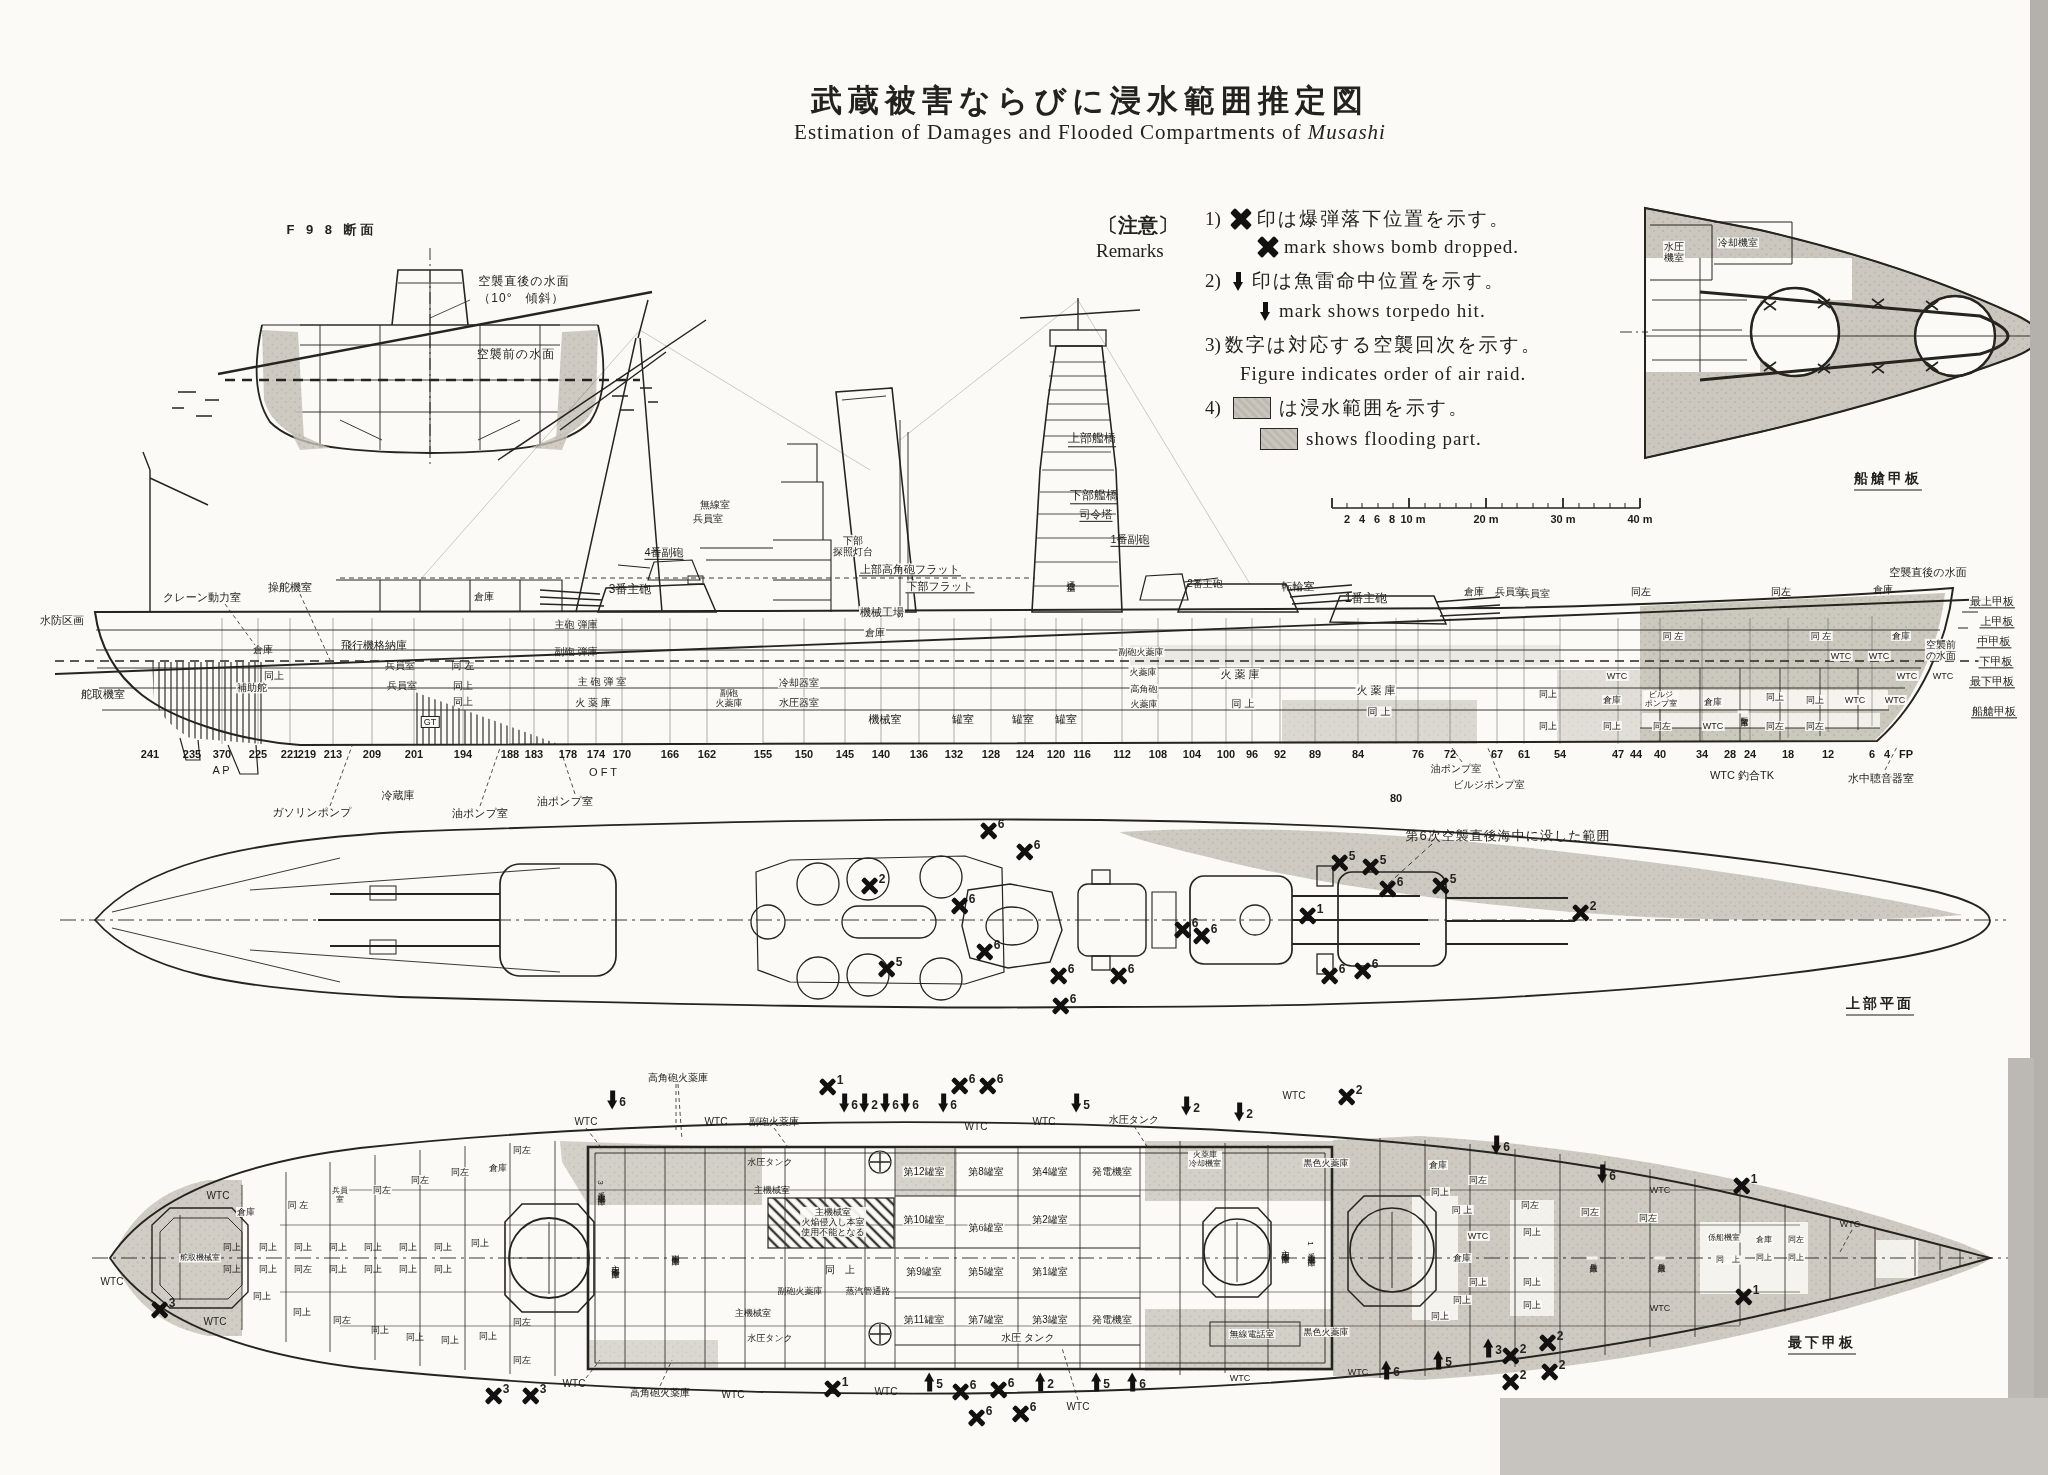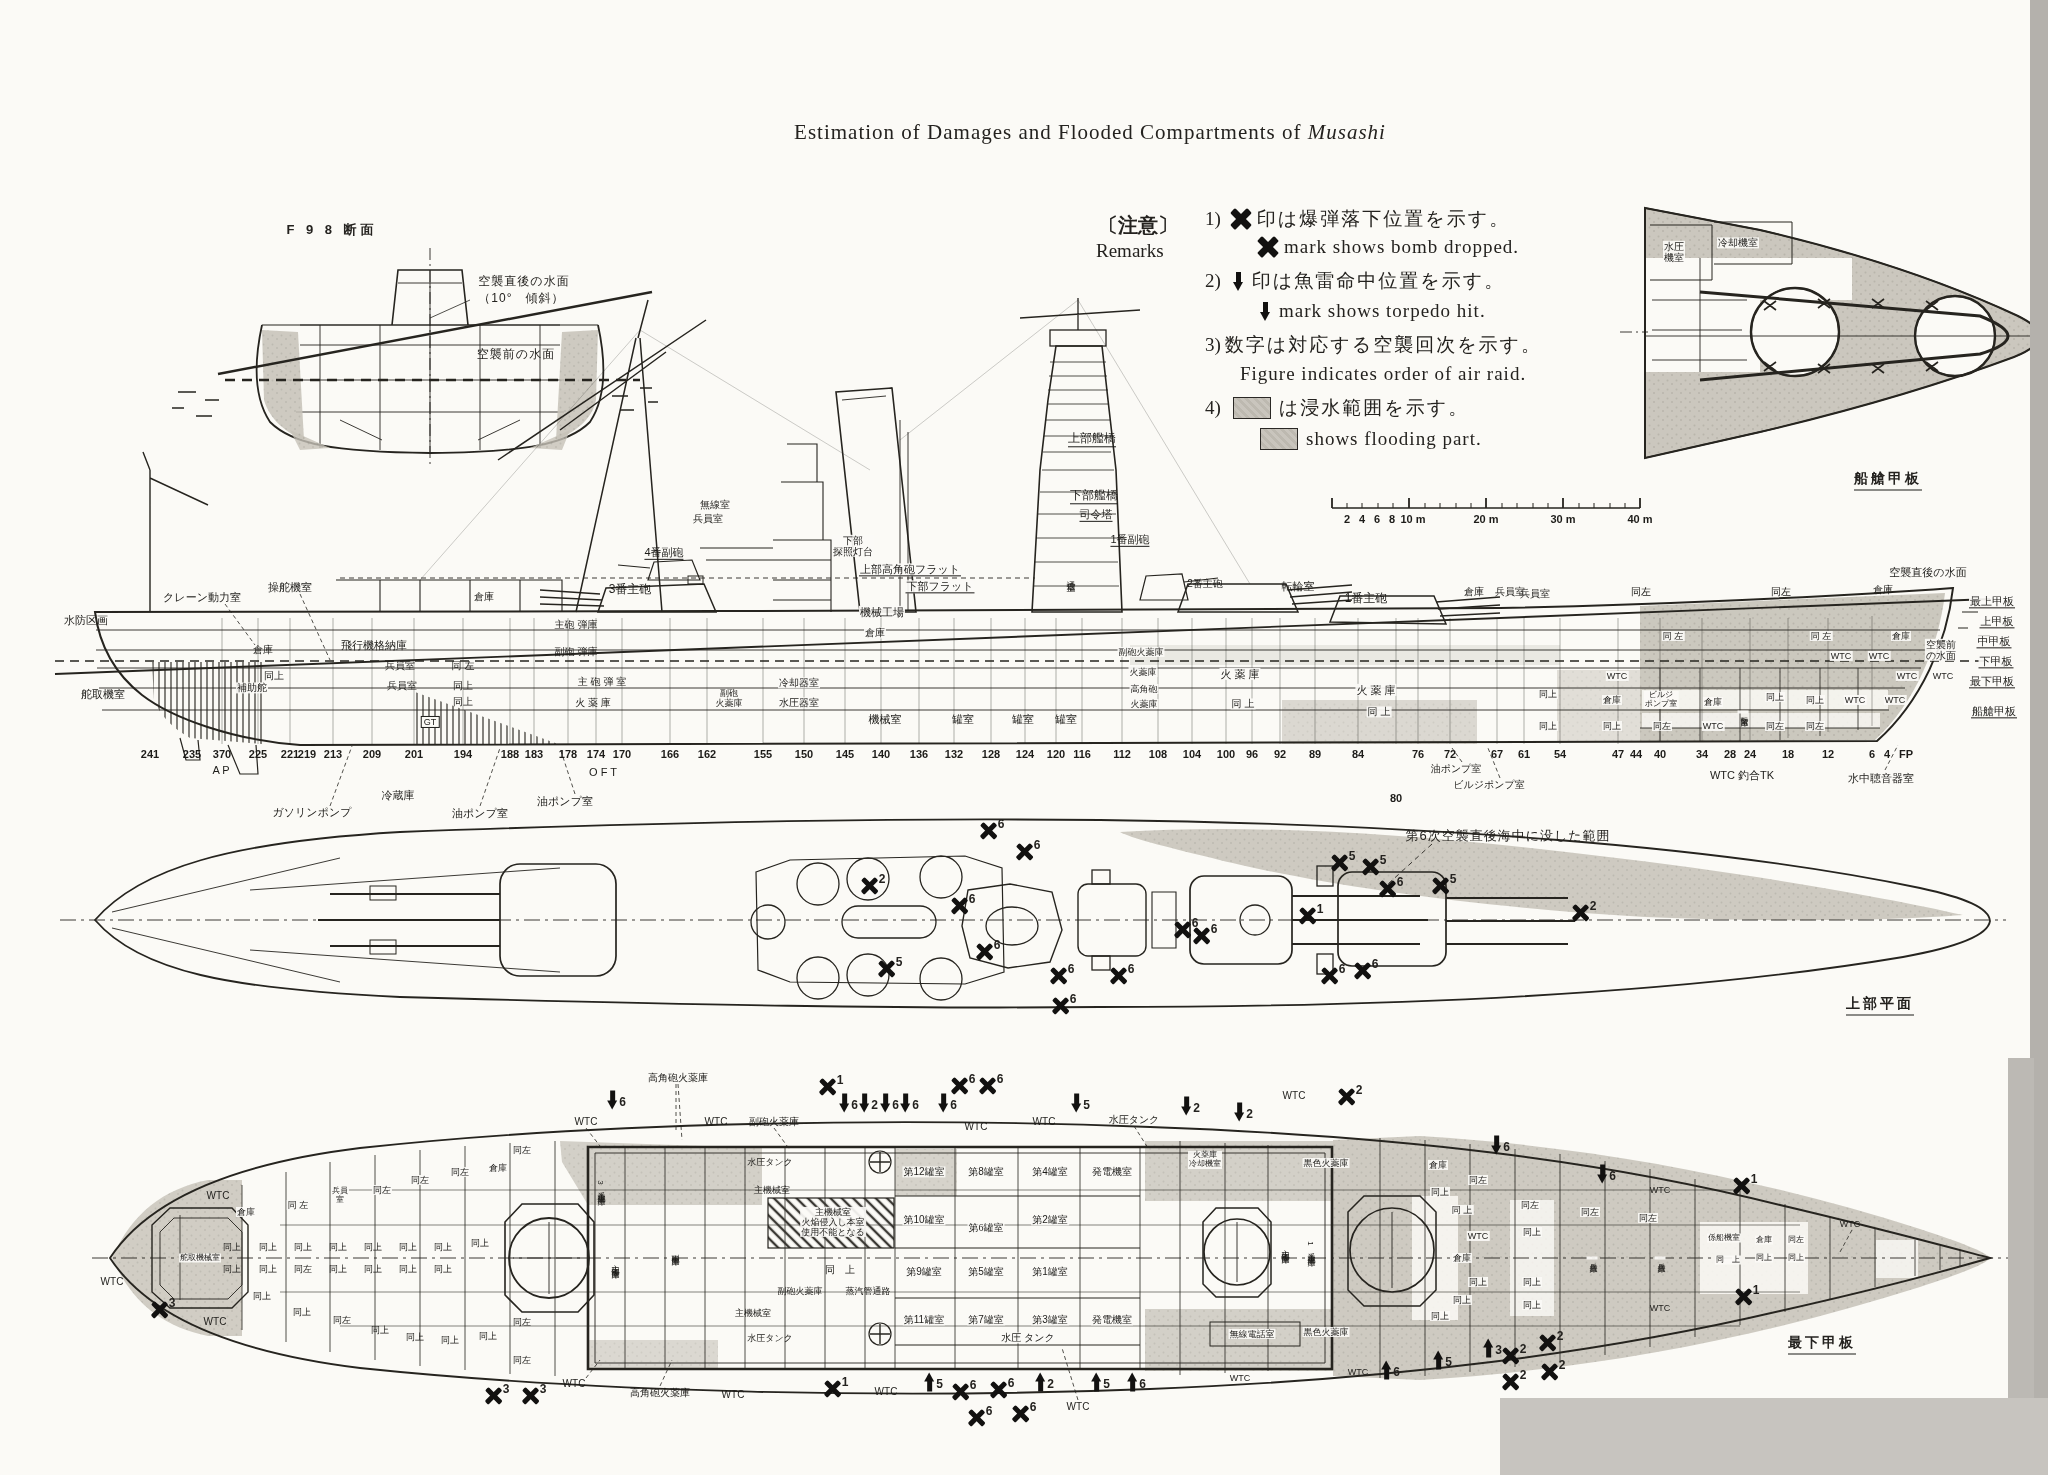--- a/index.html
+++ b/index.html
@@ -271,20 +271,21 @@
       <path d="M1940,1246 V1270 M1960,1250 V1266" stroke-width="0.8"></path>
     </g>
 
     <g stroke="none">
       <rect x="2030" y="0" width="18" height="1475" fill="#b4b1ac"></rect>
       <rect x="2008" y="1058" width="26" height="417" fill="#bcb9b4"></rect>
       <rect x="1500" y="1398" width="548" height="77" fill="#c7c4bf"></rect>
     </g>
   </svg>
 
+  <div class="title-ja">武蔵被害ならびに浸水範囲推定図</div>
   <div class="title-en"><span>Estimation of Damages and Flooded Compartments of </span><i>Musashi</i></div>
 
   <div class="rem-head-ja">〔注意〕</div>
   <div class="rem-head-en">Remarks</div>
 
   <div class="rrow" style="left:1205px;top:206px;">
     <span class="rno">1)</span>
     <span class="xicon big"></span>
     <span class="ja">印は爆弾落下位置を示す。</span>
   </div>
@@ -325,21 +326,21 @@
   <div class="lbl bg" style="left:1674px;top:252px;font-size:10px;">水圧
 機室</div>
   <div class="lbl bg" style="left:1738px;top:243px;font-size:10px;">冷却機室</div>
   <div class="caption ul" style="left:1888px;top:480px;">船艙甲板</div>
   <div class="caption ul" style="left:1880px;top:1005px;">上部平面</div>
   <div class="note" style="left:1508px;top:836px;transform:translate(-50%,-50%);font-size:13px;">第6次空襲直後海中に没した範囲</div>
   <div class="caption ul" style="left:1822px;top:1344px;">最下甲板</div>
 
   <div class="layer">
 
-  <div class="lbl" style="left: 62px; top: 620px; font-size: 11px; margin-left: 24px;">水防区画</div>
+  <div class="lbl" style="left: 62px; top: 620px; font-size: 11px;">水防区画</div>
       <div class="lbl" style="left: 202px; top: 597px; font-size: 11px;">クレーン動力室</div>
       <div class="lbl" style="left: 290px; top: 587px; font-size: 11px;">操舵機室</div>
       <div class="lbl" style="left: 103px; top: 694px; font-size: 11px;">舵取機室</div>
       <div class="lbl bg" style="left: 252px; top: 688px; font-size: 10px;">補助舵</div>
       <div class="lbl" style="left: 263px; top: 650px; font-size: 10px;">倉庫</div>
       <div class="lbl" style="left: 274px; top: 676px; font-size: 10px;">同上</div>
       <div class="lbl" style="left: 374px; top: 645px; font-size: 11px;">飛行機格納庫</div>
       <div class="lbl" style="left: 400px; top: 666px; font-size: 10px;">兵員室</div>
       <div class="lbl" style="left: 463px; top: 666px; font-size: 10px;">同 左</div>
       <div class="lbl" style="left: 402px; top: 686px; font-size: 10px;">兵員室</div>

